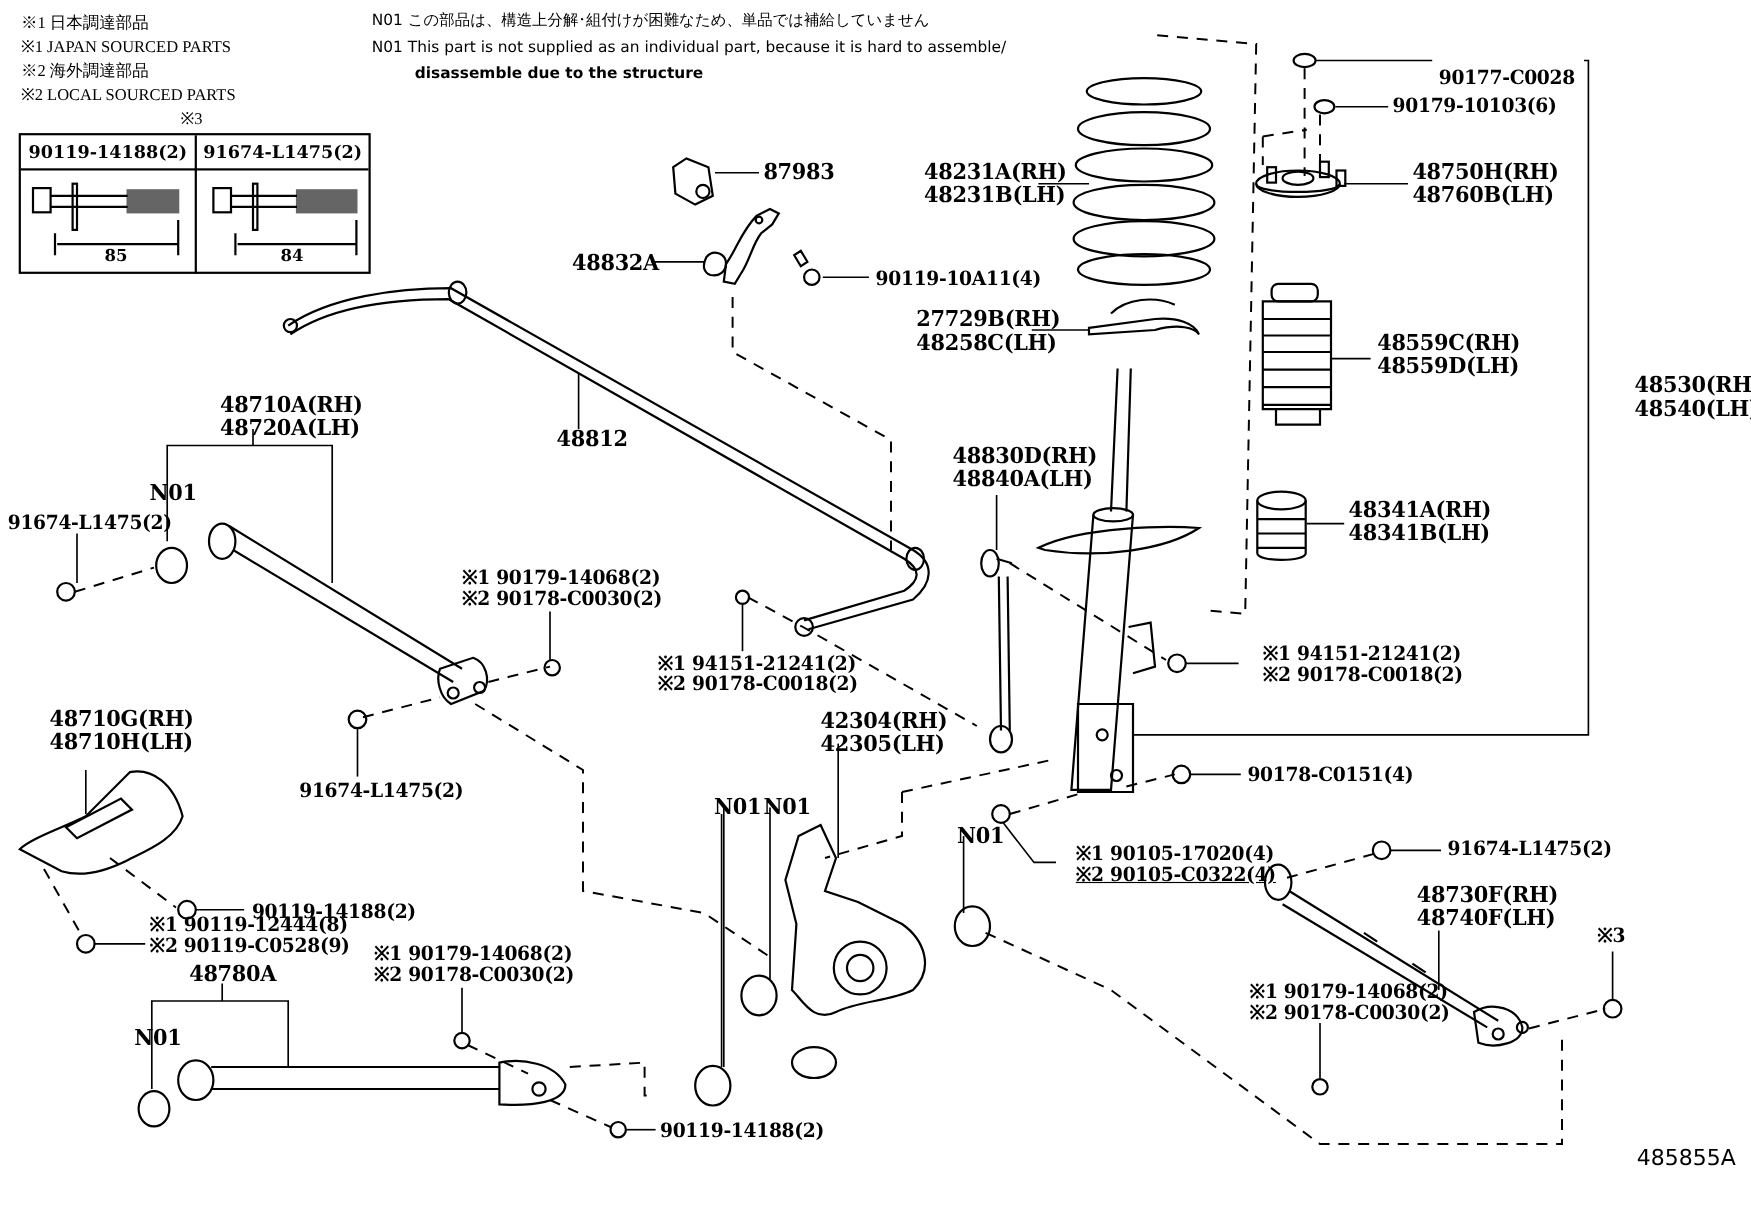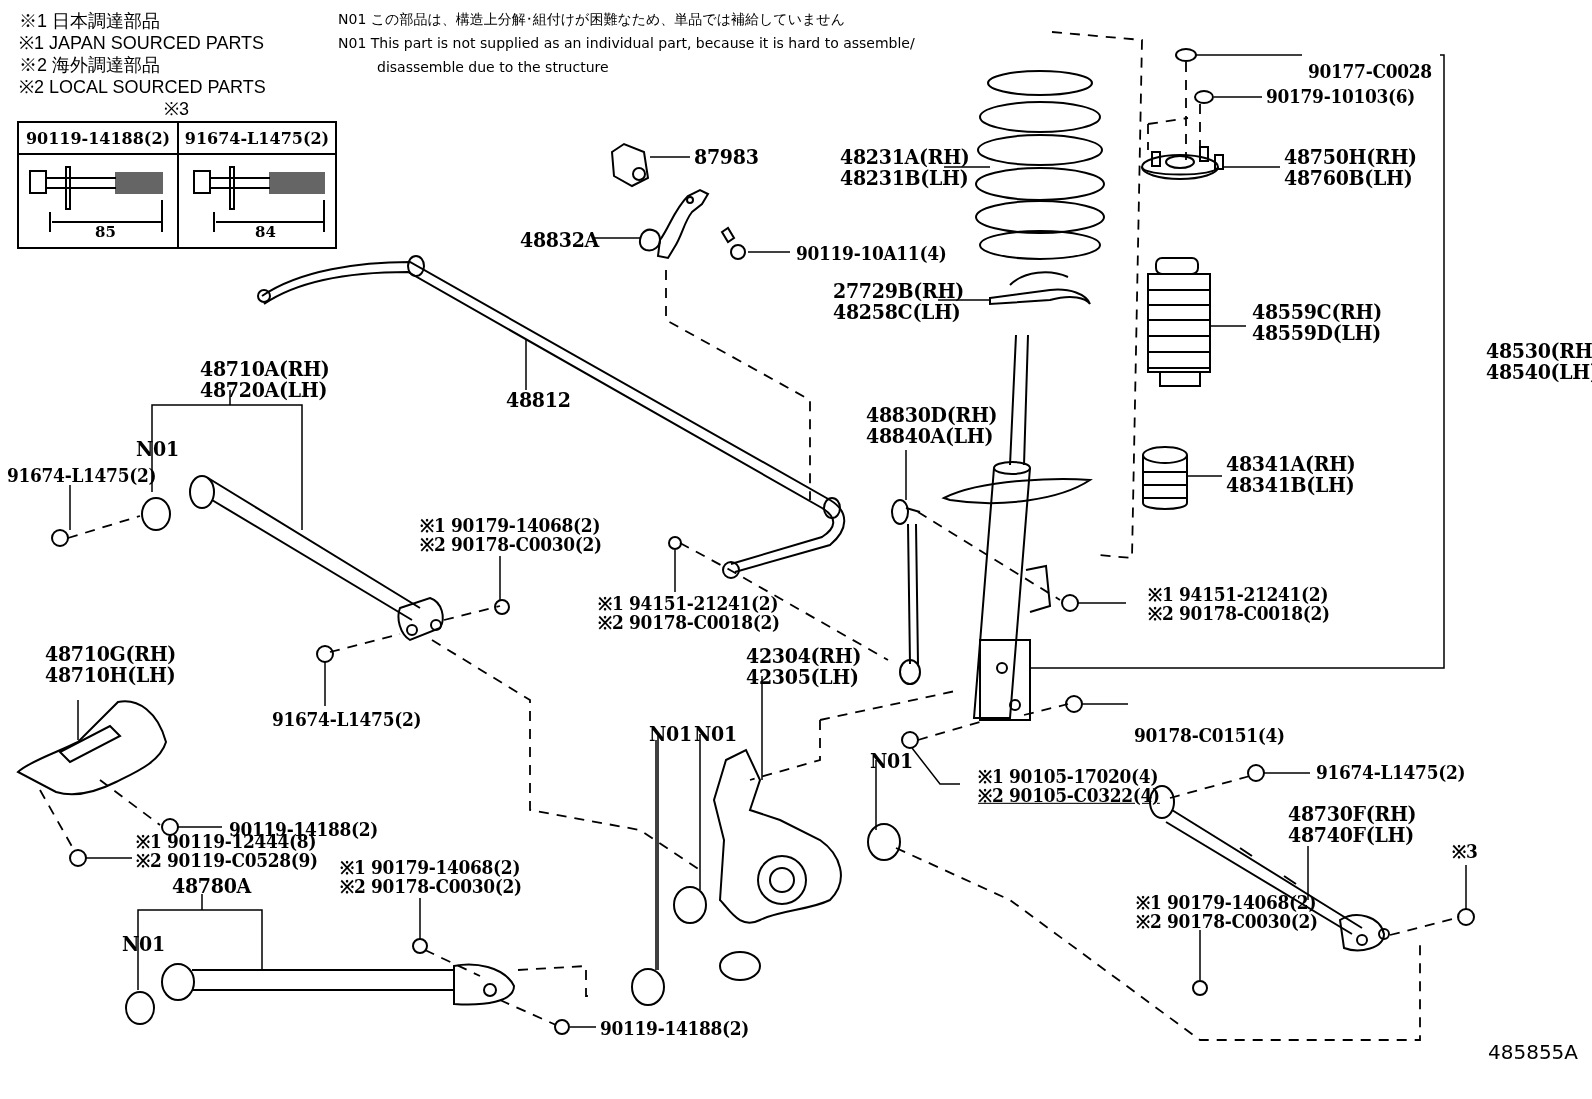--- a/index.html
+++ b/index.html
@@ -1,19 +1,19 @@
 <!DOCTYPE html>
 <html><head>
 <meta charset="utf-8">
 <style>
   html, body { margin: 0; padding: 0; background: #ffffff; }
   body { width: 1592px; height: 1099px; position: relative; overflow: hidden; font-family: "DejaVu Sans", sans-serif; color: #000; }
   .lbl { position: absolute; font-family: "DejaVu Serif", serif; font-weight: bold; font-size: 17px; line-height: 19px; white-space: nowrap; letter-spacing: -0.3px; transform: scaleY(1.05); transform-origin: top left; cursor: pointer; }
   .lbl.big { font-size: 19px; line-height: 20px; }
-  .note { position: absolute; font-family: Liberation Sans, sans-serif; font-size: 18px; line-height: 22px; white-space: nowrap; }
+  .note { position: absolute; font-family: Liberation Serif, serif; font-size: 15px; line-height: 22px; white-space: nowrap; }
   .note2 { position: absolute; font-family: "DejaVu Sans", sans-serif; font-size: 14px; line-height: 24px; white-space: nowrap; }
   svg#art { position: absolute; left: 0; top: 0; }
   .tbl { position: absolute; left: 17px; top: 121px; width: 320px; height: 128px; border: 2px solid #000; box-sizing: border-box; }
   .tbl .hdr { position: absolute; top: 0; height: 32px; border-bottom: 2px solid #000; box-sizing: border-box; font-family: "DejaVu Serif", serif; font-weight: bold; font-size: 16px; line-height: 32px; text-align: center; }
   .tbl .c1 { left: 0; width: 160px; border-right: 2px solid #000; }
   .tbl .c2 { left: 160px; width: 156px; }
   .tbl .div { position: absolute; left: 158px; top: 30px; width: 2px; height: 96px; background: #000; }
   .tbl .dim { position: absolute; top: 100px; font-family: "DejaVu Serif", serif; font-weight: bold; font-size: 15px; }
   .figno { position: absolute; left: 1488px; top: 1040px; font-family: "DejaVu Sans", sans-serif; font-size: 20px; }
 </style>
@@ -240,21 +240,21 @@
 <div class="tbl">
   <div class="hdr c1">90119-14188(2)</div>
   <div class="hdr c2">91674-L1475(2)</div>
   <div class="div"></div>
   <div class="dim" style="left:76px;">85</div>
   <div class="dim" style="left:236px;">84</div>
 </div>
 
 <div class="note2" style="left:338px; top:7px;">N01 この部品は、構造上分解･組付けが困難なため、単品では補給していません</div>
 <div class="note2" style="left:338px; top:31px;">N01 This part is not supplied as an individual part, because it is hard to assemble/</div>
-<div class="note2" style="left:377px; top:55px;">disassemble due to the structure</div>
+<div class="note2" style="left:377px; top:55px;font-weight:bold;">disassemble due to the structure</div>
 
 <div class="lbl" style="left:1308px; top:44px;margin-top:18px;">90177-C0028</div>
 <div class="lbl" style="left:1266px; top:87px;">90179-10103(6)</div>
 <div class="lbl big" style="left:1284px; top:146px;">48750H(RH)</div>
 <div class="lbl big" style="left:1284px; top:167px;">48760B(LH)</div>
 
 <div class="lbl big" style="left:840px; top:146px;">48231A(RH)</div>
 <div class="lbl big" style="left:840px; top:167px;">48231B(LH)</div>
 
 <div class="lbl big" style="left:694px; top:146px;">87983</div>
@@ -293,21 +293,21 @@
 <div class="lbl" style="left:1148px; top:604px;">※2 90178-C0018(2)</div>
 
 <div class="lbl big" style="left:45px; top:643px;">48710G(RH)</div>
 <div class="lbl big" style="left:45px; top:664px;">48710H(LH)</div>
 
 <div class="lbl" style="left:272px; top:710px;">91674-L1475(2)</div>
 
 <div class="lbl big" style="left:746px; top:645px;">42304(RH)</div>
 <div class="lbl big" style="left:746px; top:666px;">42305(LH)</div>
 
-<div class="lbl" style="left:1134px; top:695px;margin-top:31px;">90178-C0151(4)</div>
+<div class="lbl" style="left:1134px; top:695px;">90178-C0151(4)</div>
 
 <div class="lbl big" style="left:649px; top:723px;">N01</div>
 <div class="lbl big" style="left:694px; top:723px;">N01</div>
 <div class="lbl big" style="left:870px; top:750px;">N01</div>
 
 <div class="lbl" style="left:978px; top:767px;">※1 90105-17020(4)</div>
 <div class="lbl" style="left:978px; top:786px;text-decoration:underline;">※2 90105-C0322(4)</div>
 
 <div class="lbl" style="left:229px; top:820px;">90119-14188(2)</div>
 

